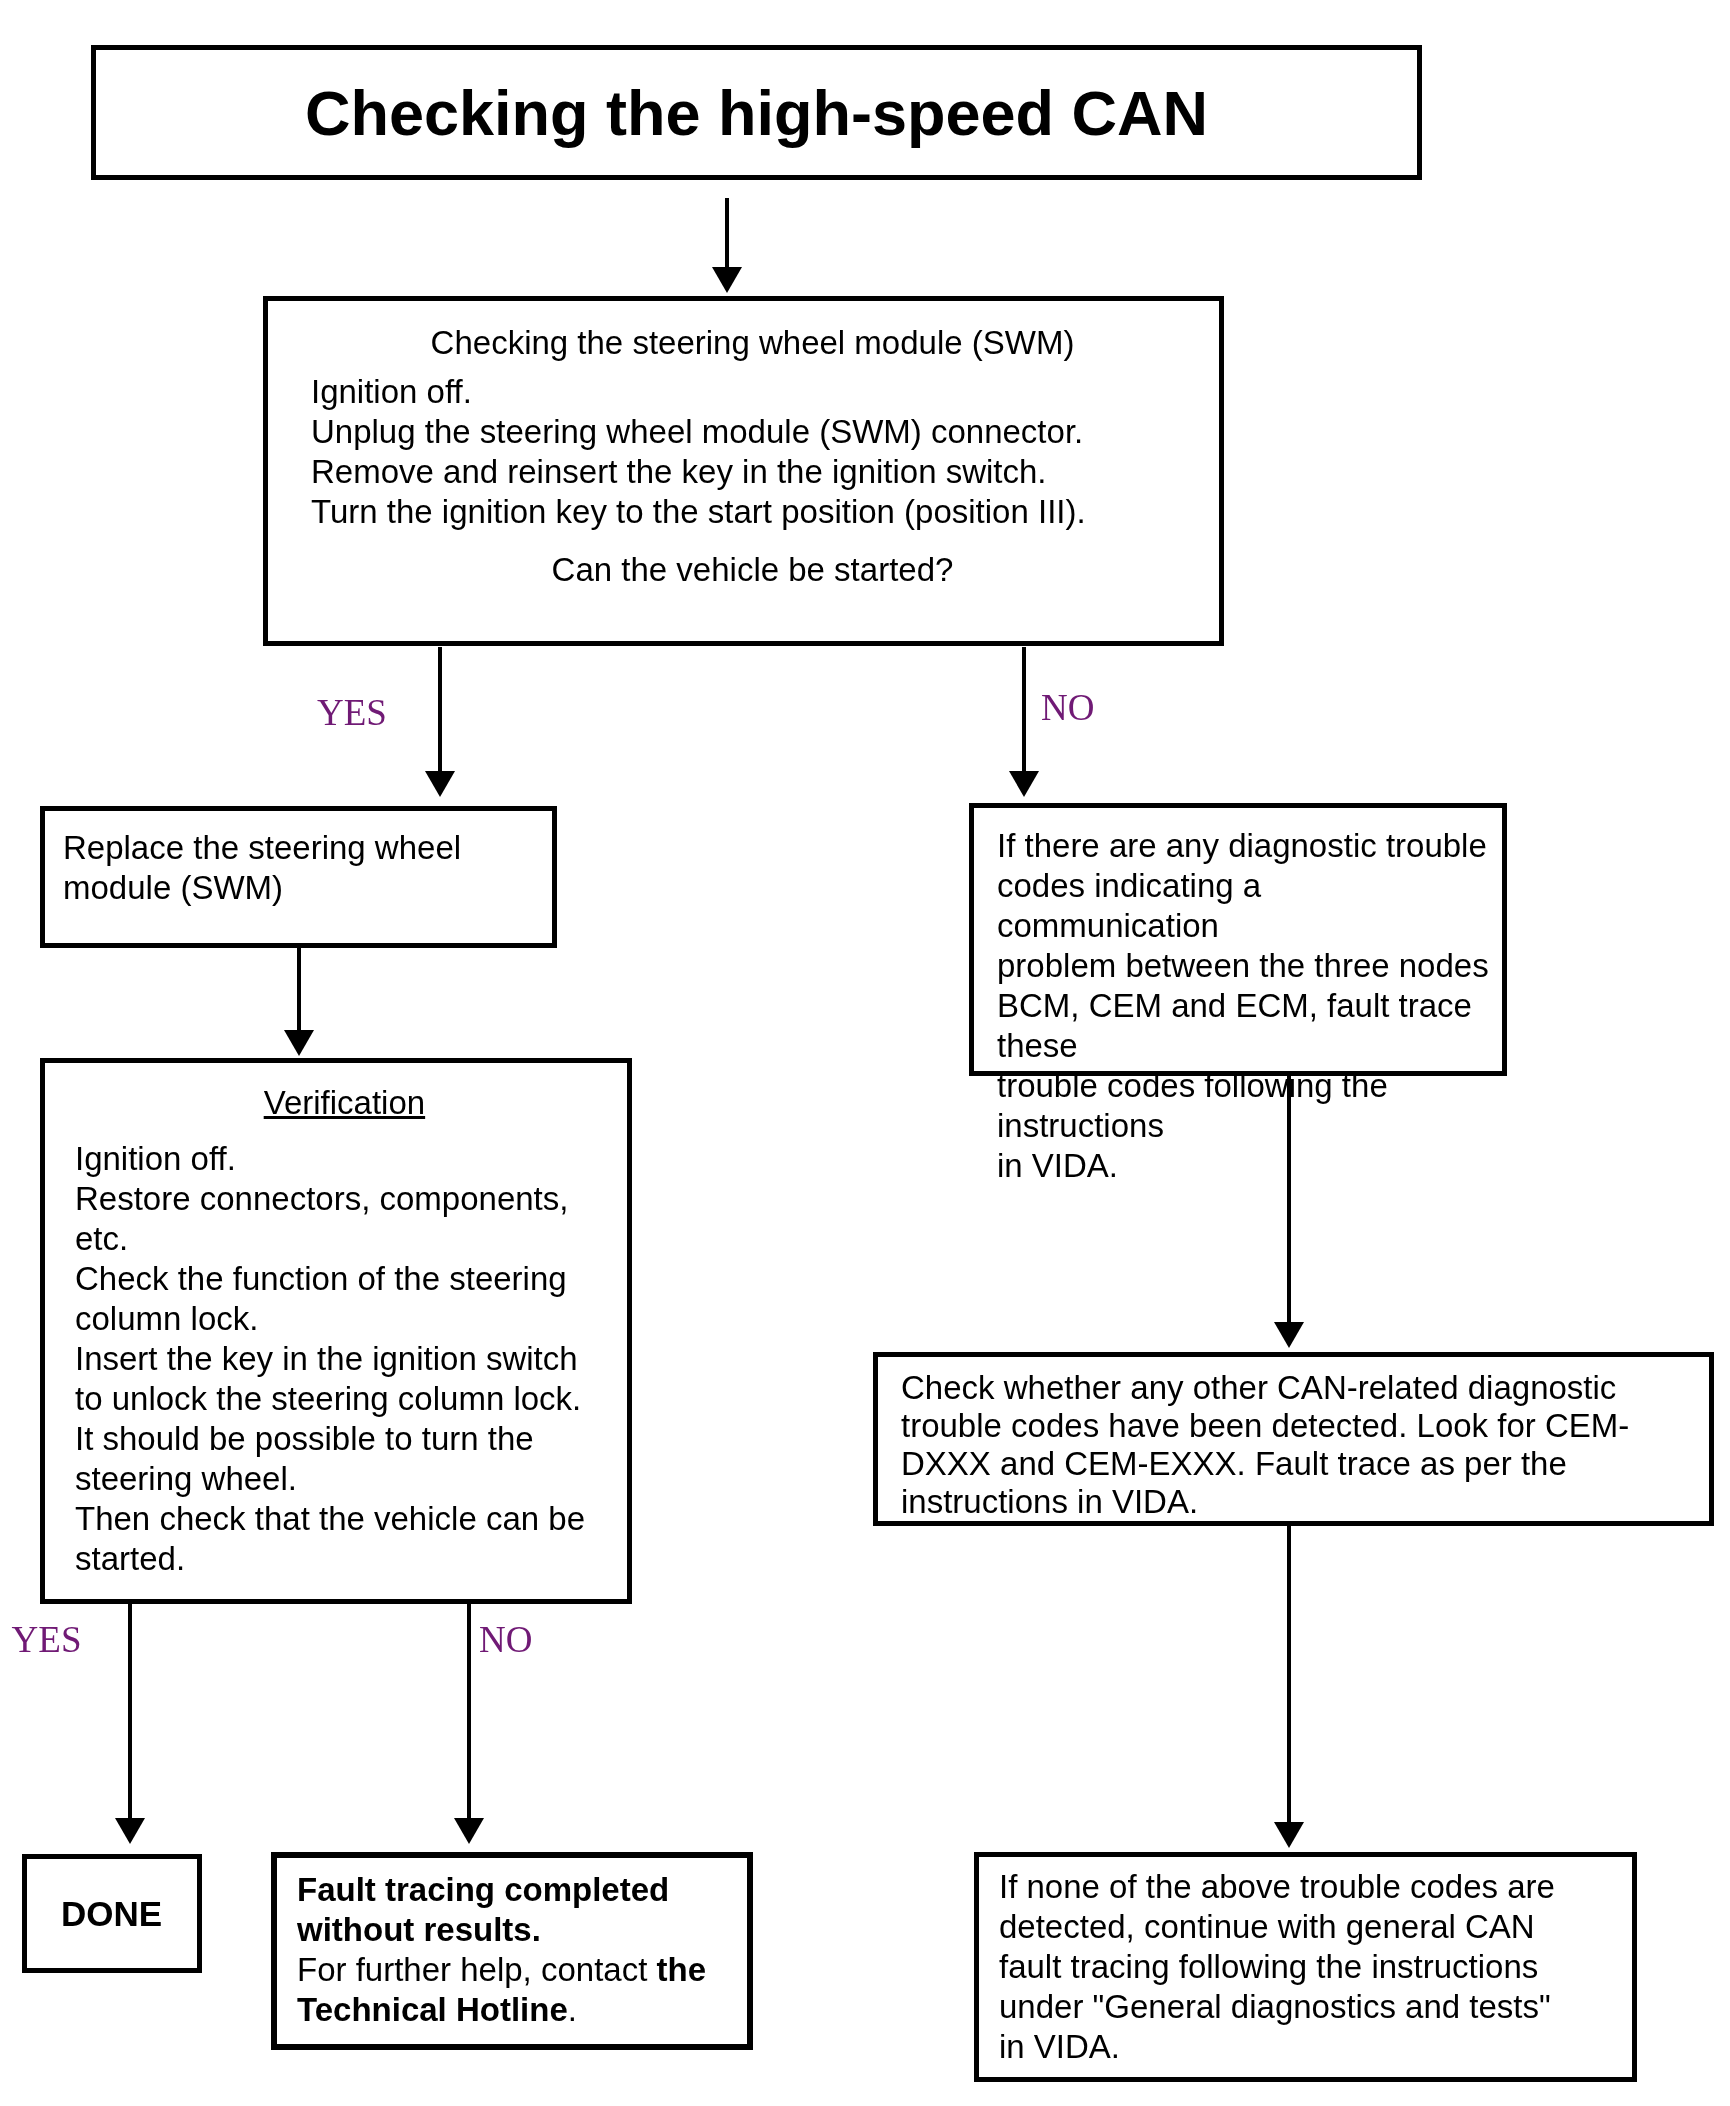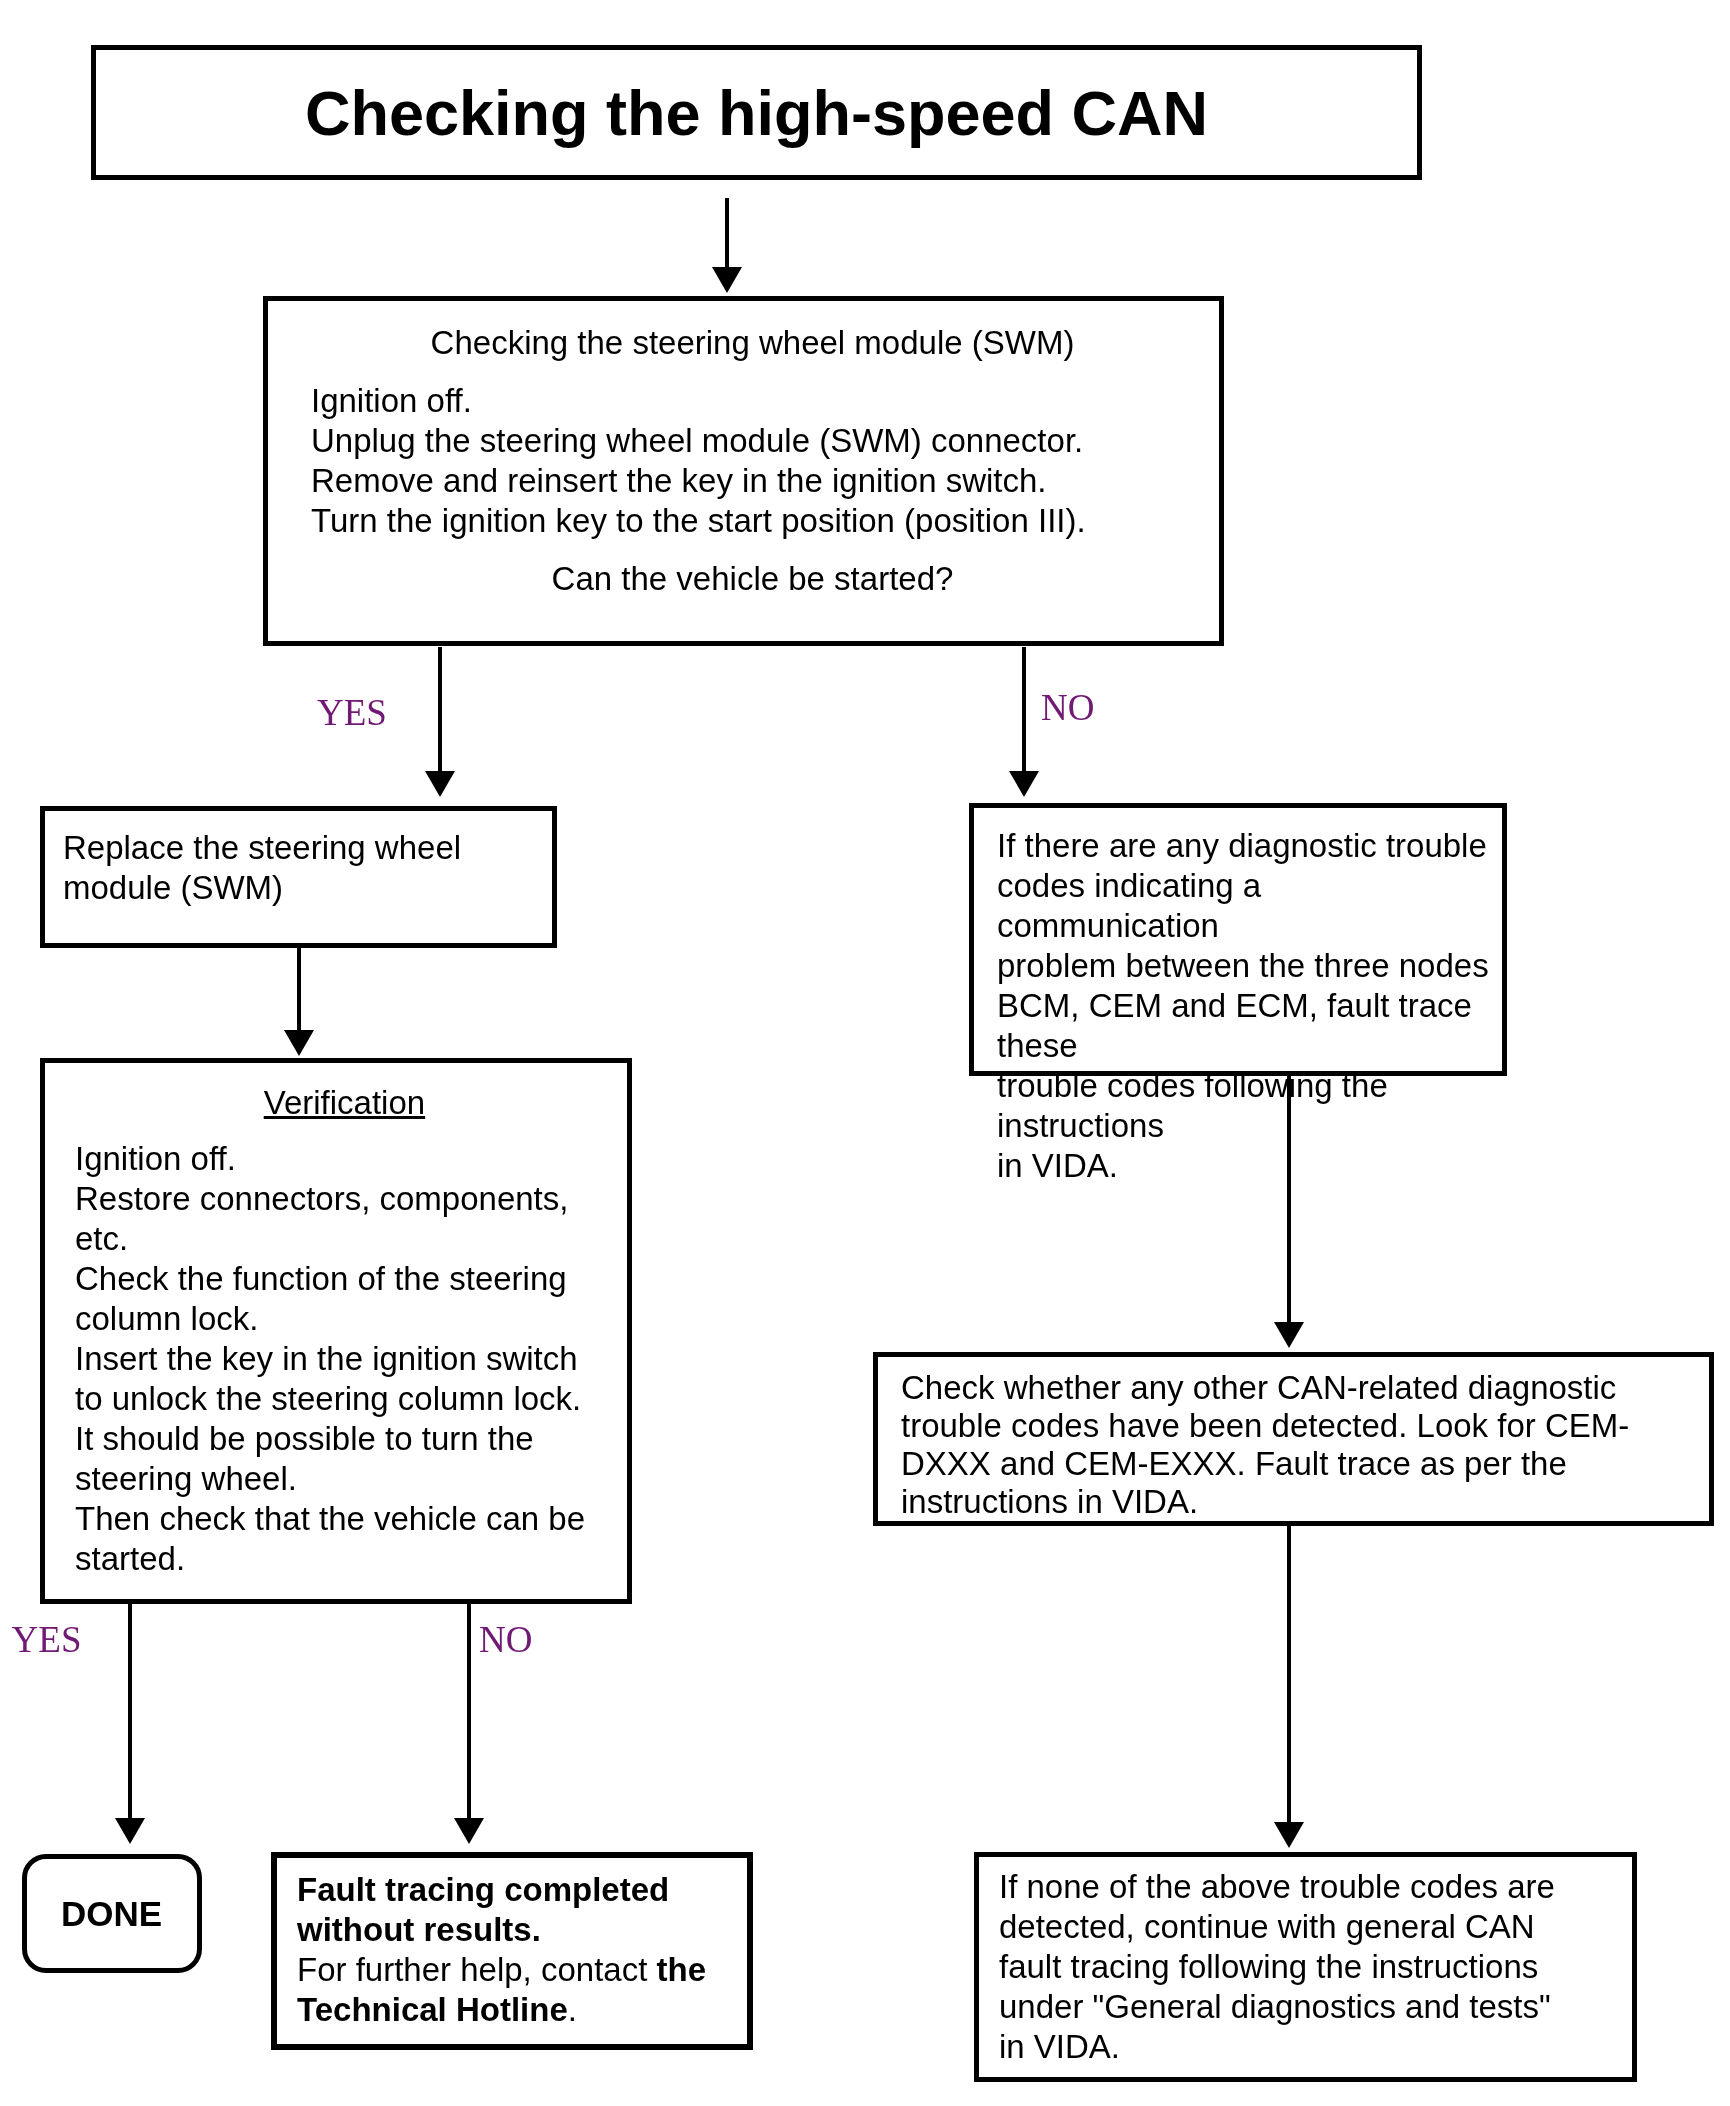--- a/index.html
+++ b/index.html
@@ -35,21 +35,21 @@
   }
   #title-box {
     left: 91px; top: 45px; width: 1331px; height: 135px;
     display: flex; align-items: center; justify-content: center;
     font-size: 63px; font-weight: bold;
   }
   #swm-box {
     left: 263px; top: 296px; width: 961px; height: 350px;
     padding: 21.5px 25px 0 43px;
   }
-  #swm-box .heading { margin-bottom: 18px; }
+  #swm-box .heading { margin-bottom: 9px; }
   #swm-box .question { margin-top: 18px; }
   #replace-box {
     left: 40px; top: 806px; width: 517px; height: 142px;
     border-width: 5px;
     padding: 16.5px 16.5px 0 18px;
   }
   #verification-box {
     left: 40px; top: 1058px; width: 592px; height: 546px;
     padding: 20px 13.2px 0 30px;
   }
@@ -60,21 +60,21 @@
   }
   #check-box {
     left: 873px; top: 1352px; width: 841px; height: 174px;
     padding: 11.6px 13.2px 0 23px;
     line-height: 38px;
   }
   #done-box {
     left: 21.5px; top: 1854px; width: 180px; height: 119px;
     border-width: 5px;
     display: flex; align-items: center; justify-content: center;
-    font-size: 35px; font-weight: bold; border-radius: 24px;
+    font-size: 35px; font-weight: bold;
   }
   #fault-box {
     left: 271px; top: 1852px; width: 482px; height: 198px;
     border-width: 6.6px;
     padding: 11.6px 13.2px 0 20px;
   }
   #fault-box .bold-intro { font-weight: bold; white-space: pre-line; }
   #fault-box .b { font-weight: bold; }
   #nocodes-box {
     left: 974px; top: 1852px; width: 663px; height: 230px;

